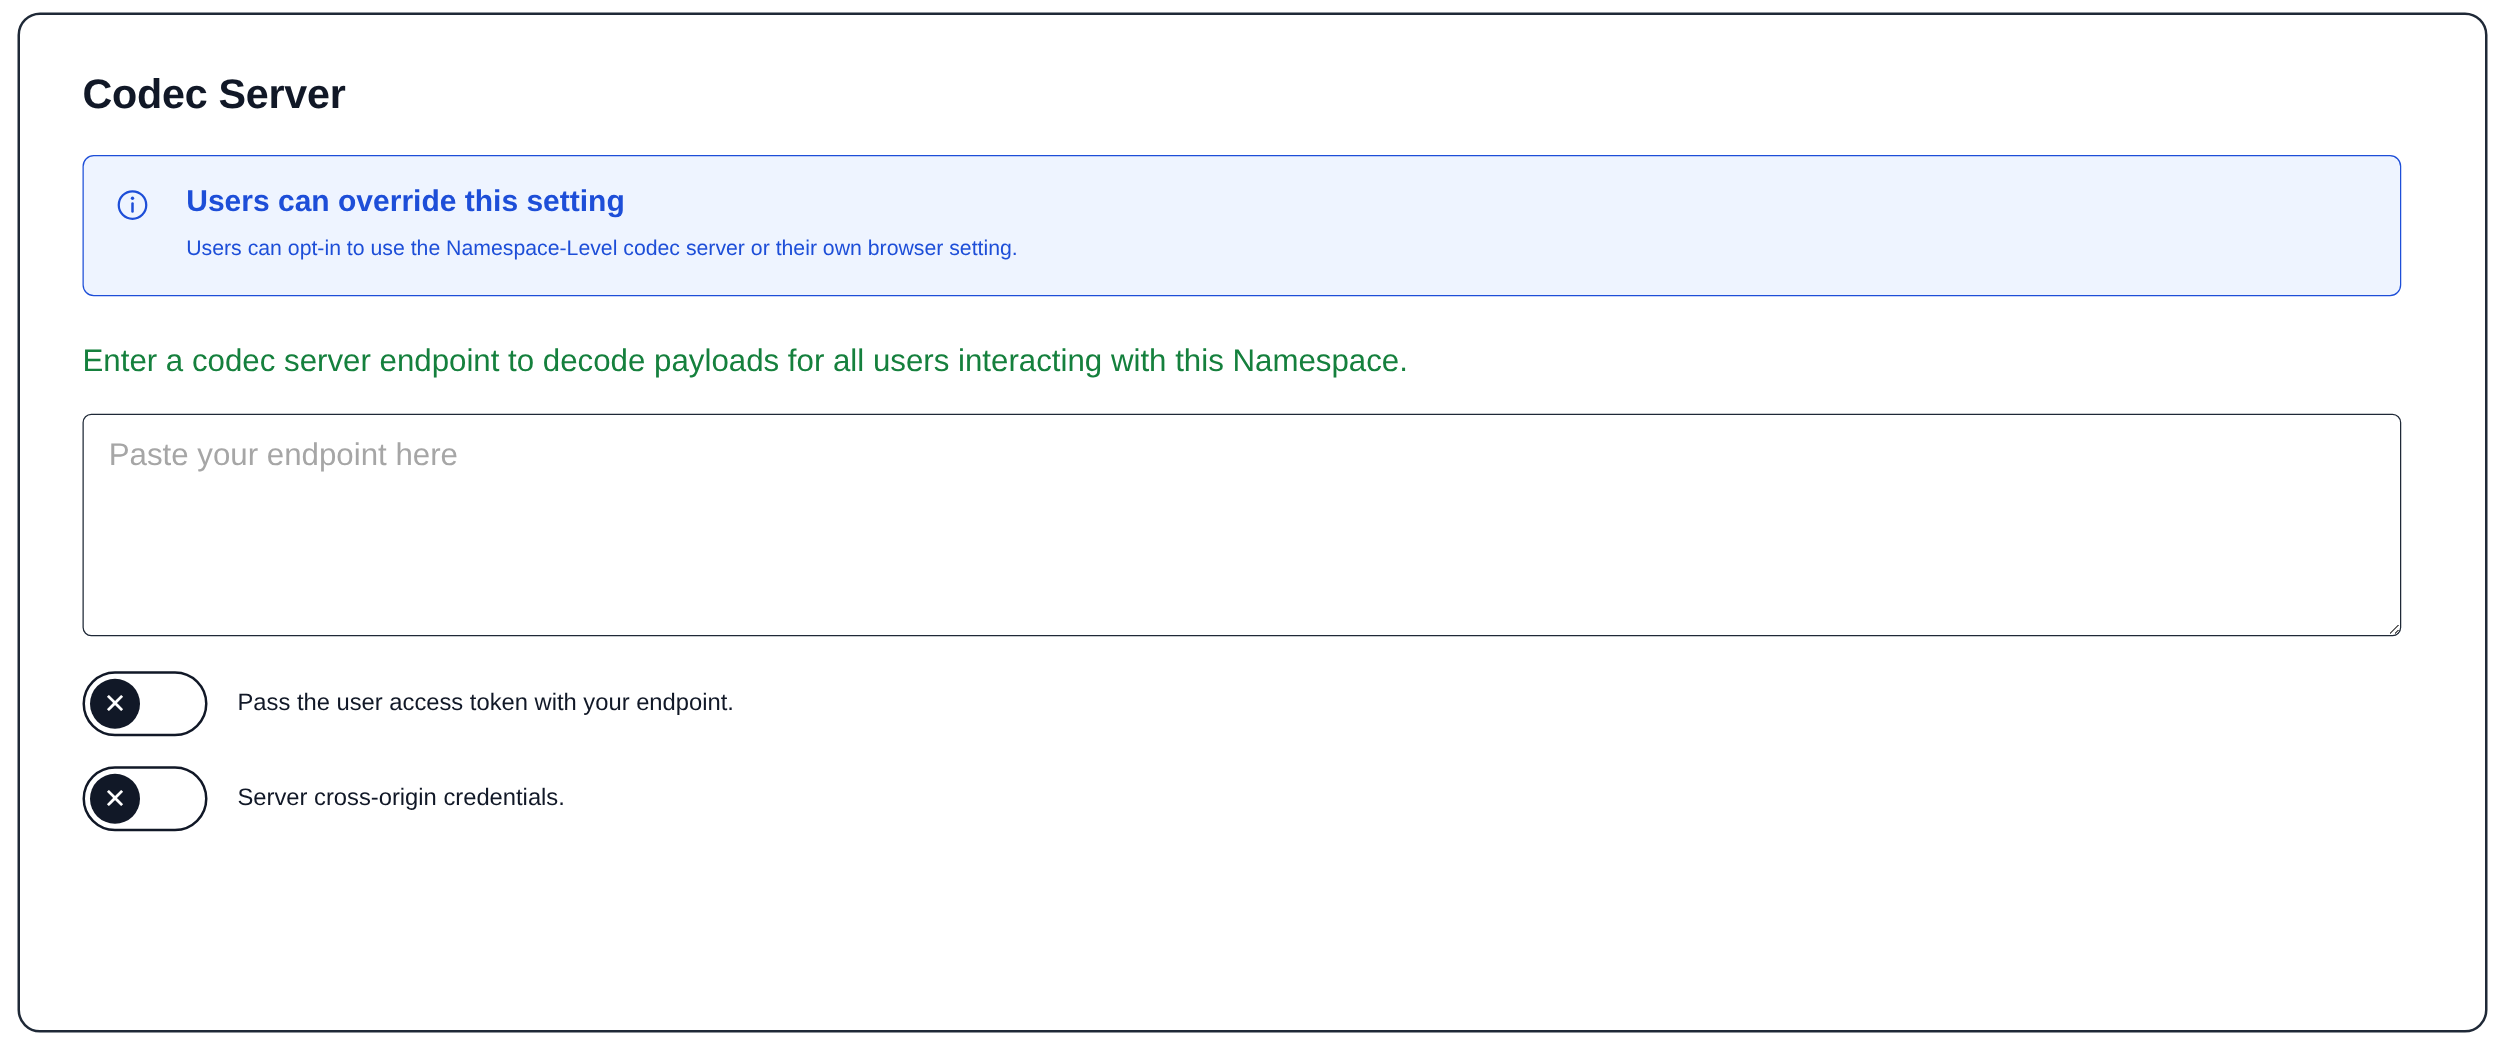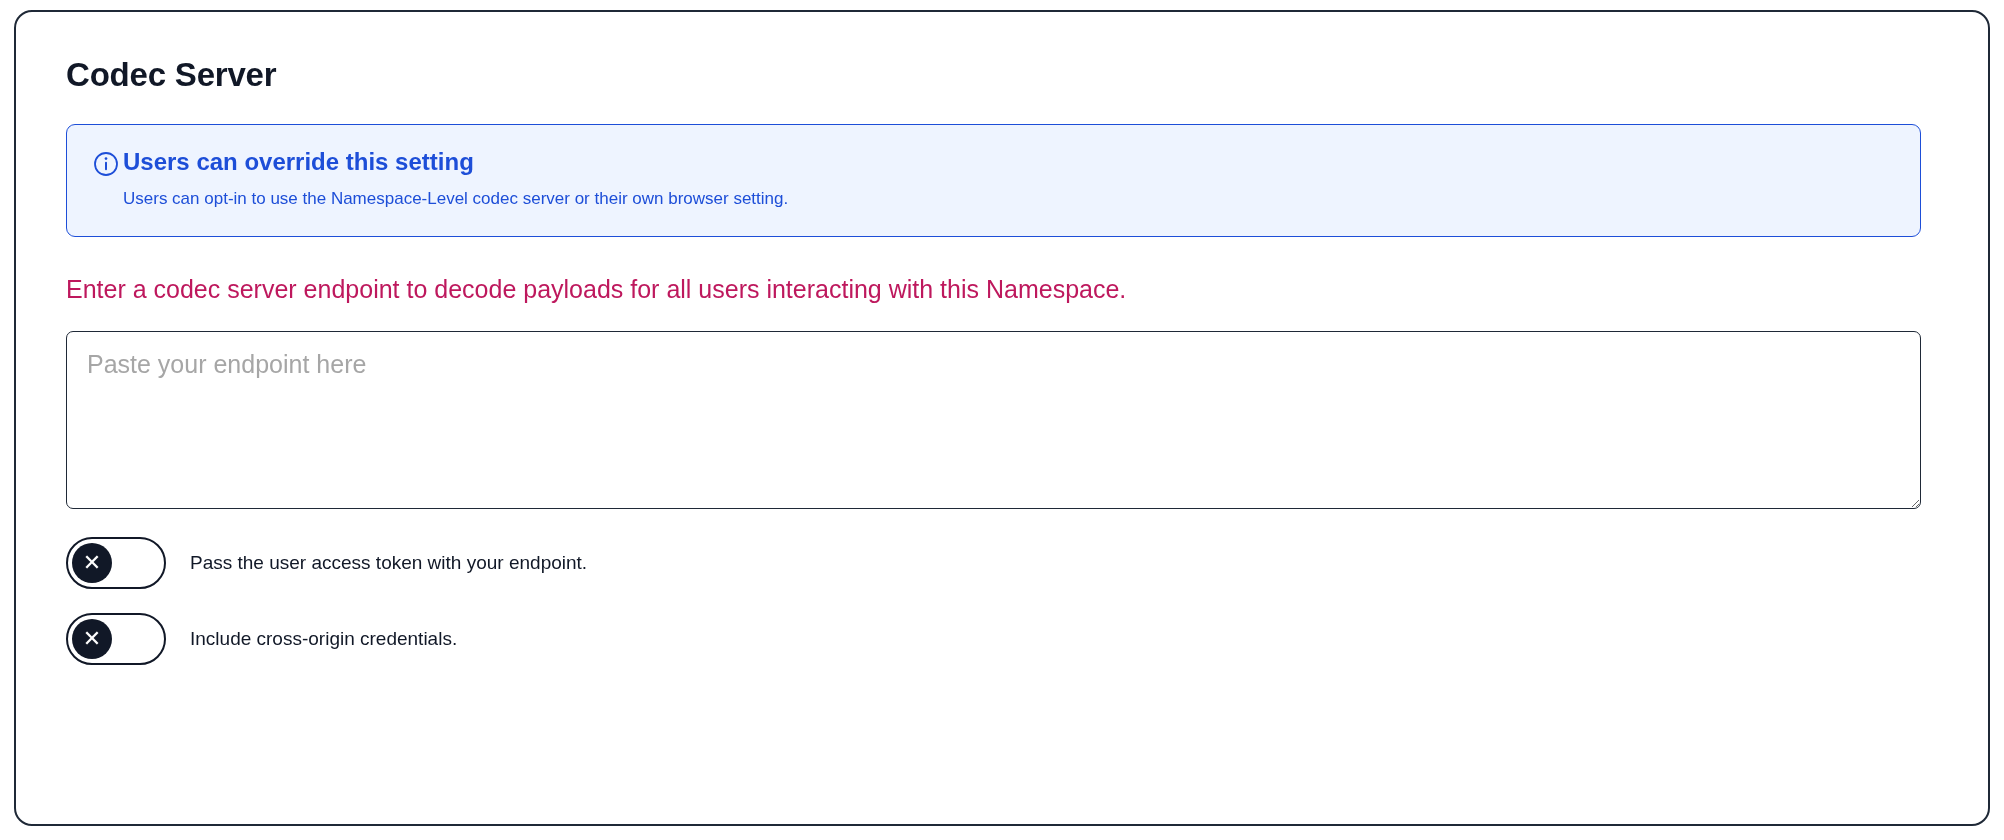--- a/index.html
+++ b/index.html
@@ -42,21 +42,21 @@
   .alert {
     box-sizing: border-box;
     margin: 30px 0 0 10px;
     width: 1855px;
     border: 1.5px solid #1d4ed8;
     border-radius: 9px;
     background: #eef4ff;
     padding: 22px 26px 26px 26px;
     display: flex;
     align-items: flex-start;
-    gap: 4px;
+    gap: 30px;
   }
 
   .alert-icon {
     flex: 0 0 auto;
     width: 26px;
     height: 26px;
     margin-top: 4px;
   }
 
   .alert-icon svg { display: block; }
@@ -72,21 +72,21 @@
 
   .alert-text {
     font-size: 17px;
     color: #1d4ed8;
     line-height: 1.3;
     margin-top: 11px;
   }
 
   .description {
     font-size: 25px;
-    color: #be185d;
+    color: #15803d;
     margin: 37px 0 0 10px;
     line-height: 1.25;
   }
 
   .endpoint-input {
     box-sizing: border-box;
     display: block;
     margin: 26px 0 0 10px;
     width: 1855px;
     height: 178px;
@@ -175,17 +175,17 @@
       <div class="toggle">
         <div class="toggle-knob">✕</div>
       </div>
       <div class="toggle-label">Pass the user access token with your endpoint.</div>
     </div>
 
     <div class="toggle-row second">
       <div class="toggle">
         <div class="toggle-knob">✕</div>
       </div>
-      <div class="toggle-label">Include cross-origin credentials.</div>
+      <div class="toggle-label">Server cross-origin credentials.</div>
     </div>
 
   </div>
 </div>
 
 </body></html>

